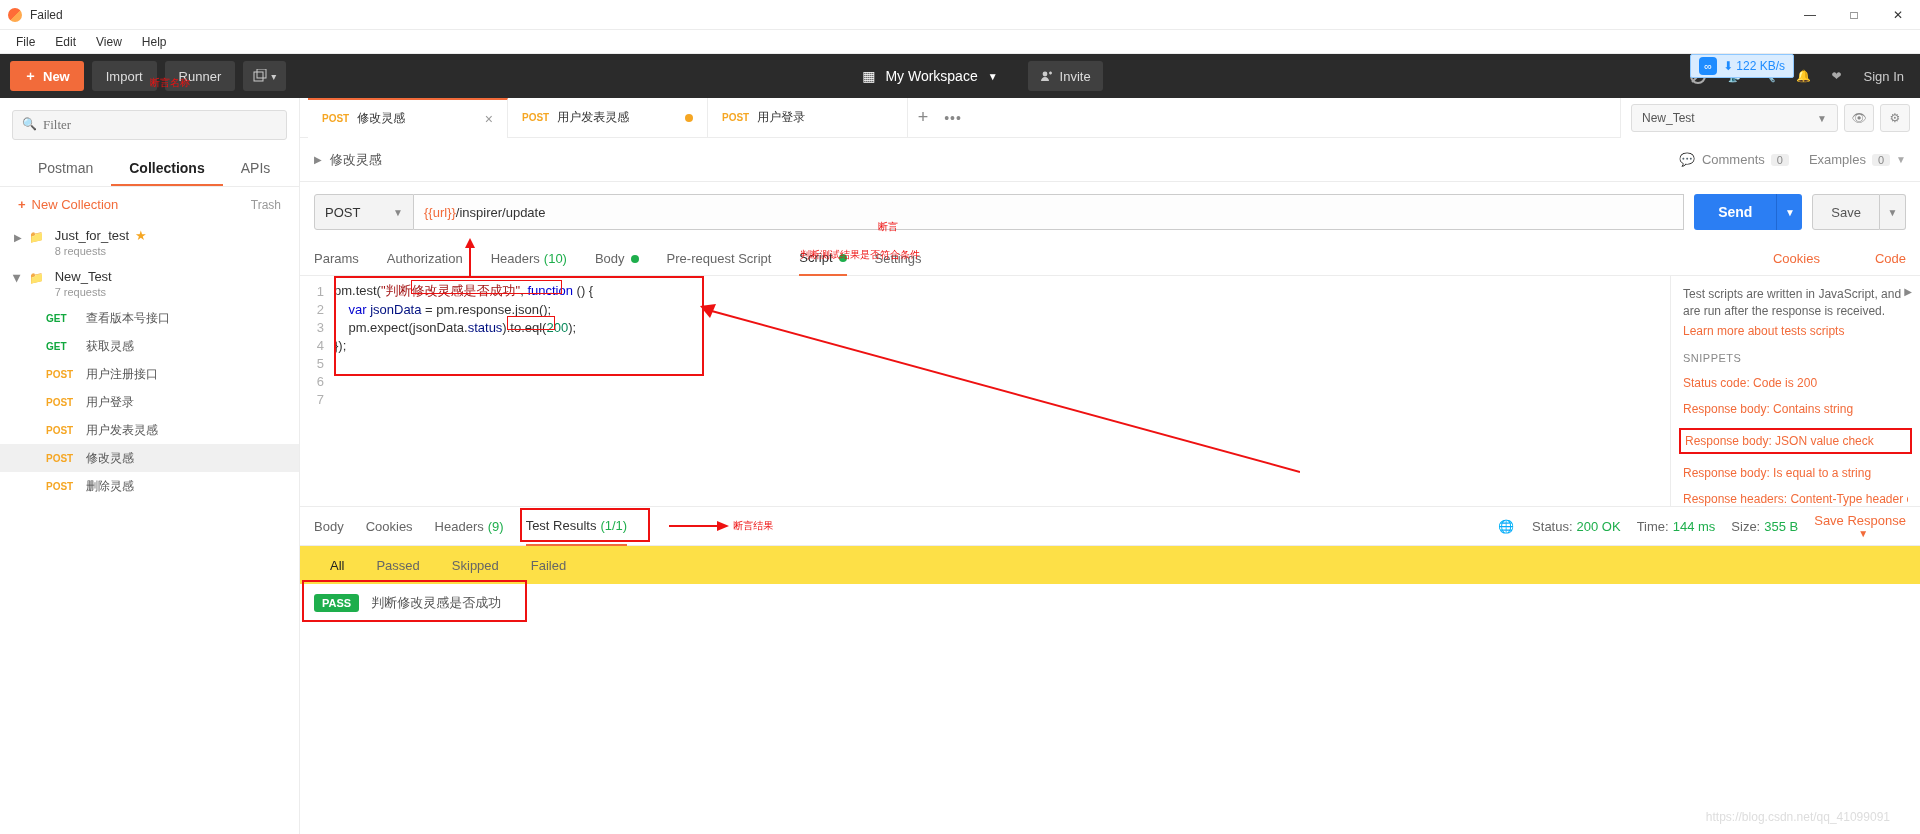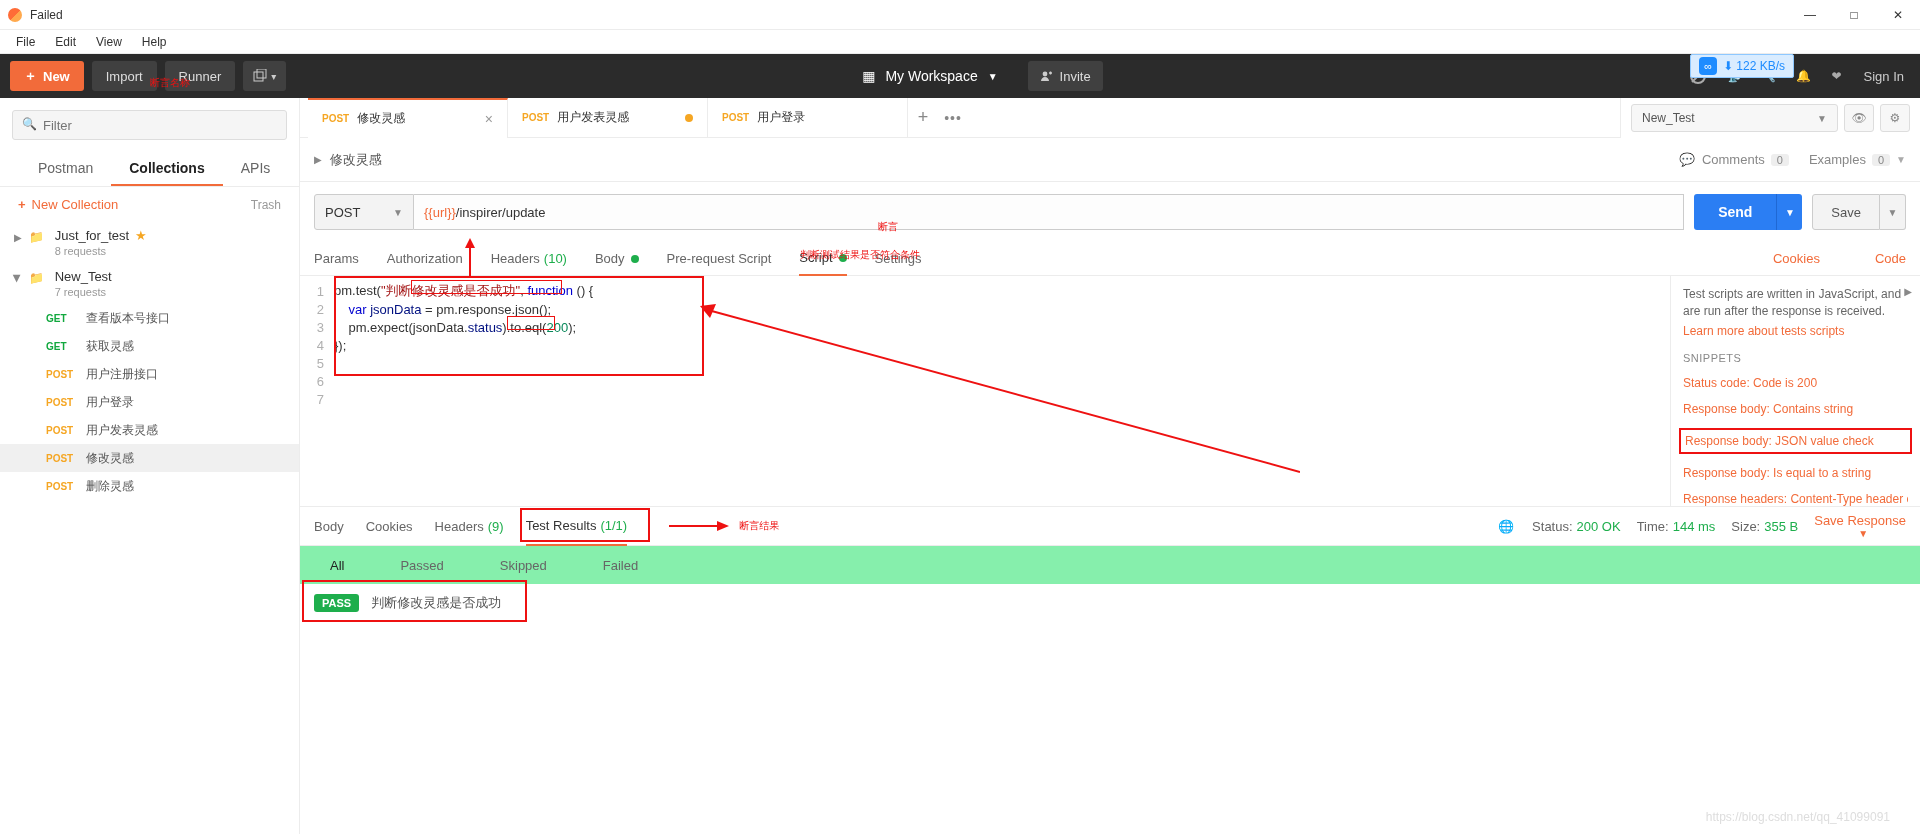--- a/index.html
+++ b/index.html
@@ -30,21 +30,21 @@
 .hdr-right{display:flex;align-items:center;}
 .hdr-right .icon{margin:0 10px;color:#aaa;}
 .signin{color:#ccc;font-size:13px;margin-left:12px;margin-right:6px;}
 .speed{position:absolute;right:126px;top:54px;background:#d9ecff;border:1px solid #8ec8ff;color:#1e8cff;font-size:12px;padding:2px 8px;border-radius:2px;display:flex;align-items:center;}
 .speed .cloud{width:18px;height:18px;background:#1e8cff;border-radius:4px;margin-right:6px;display:flex;align-items:center;justify-content:center;color:#fff;font-size:11px;}
 
 
 .main { display:flex; height: calc(834px - 30px - 24px - 44px); }
 .sidebar { width: 300px; border-right:1px solid #ececec; background:#fff; display:flex; flex-direction:column;}
 .filter { margin:12px; }
-.filter input { width:100%; height:30px; border:1px solid #ddd; border-radius:3px; padding:0 10px 0 30px; background:#f5f5f5; font-size:13px;}
+.filter input { width:100%; height:30px; border:1px solid #ddd; border-radius:3px; padding:0 10px 0 30px; background:#f5f5f5; font-size:13px;font-family:Liberation Serif, serif;}
 .filter { position:relative;}
 .filter .mag{position:absolute;left:10px;top:7px;color:#888;}
 .sbartabs { display:flex; padding:0 20px; border-bottom:1px solid #ececec;}
 .sbartabs .t{padding:8px 18px; font-size:14px;color:#666;}
 .sbartabs .t.active{color:#222;border-bottom:2px solid #f26b3a;font-weight:600;}
 .newcol{display:flex;align-items:center;justify-content:space-between;padding:10px 18px;}
 .newcol .nc{color:#f26b3a;font-size:13px;display:flex;align-items:center;}
 .newcol .nc .p{margin-right:6px;font-weight:700;}
 .newcol .trash{color:#999;font-size:12px;}
 .folder{padding:6px 14px;display:flex;align-items:flex-start;}
@@ -133,21 +133,21 @@
 .resphdr .rt{margin-right:22px;display:flex;align-items:center;}
 .resphdr .rt.active{color:#333;border-bottom:2px solid #f26b3a;height:40px;}
 .resphdr .rtcnt{color:#1eae4c;margin-left:4px;}
 .resphdr .spacer{flex:1;}
 .resphdr .globe{margin-right:18px;color:#888;}
 .resphdr .kv{margin-right:16px;}
 .resphdr .kv .v{color:#1eae4c;margin-left:4px;}
 .resphdr .save{color:#f26b3a;display:flex;align-items:center;flex-direction:column;}
 .resphdr .save .caret{margin-left:6px;font-size:10px;}
 
-.trfilter{display:flex;align-items:center;height:38px;background:#86efac;padding:0 14px;font-size:13px;color:#666;gap:24px;}
+.trfilter{display:flex;align-items:center;height:38px;background:#fde047;padding:0 14px;font-size:13px;color:#666;}
 .trfilter .f{margin:0 16px;}
 .trfilter .f.active{color:#222;}
 
 .trbody{padding:10px 14px;}
 .trrow{display:flex;align-items:flex-start;height:30px;}
 .passbadge{background:#1eae4c;color:#fff;font-size:11px;font-weight:700;padding:3px 8px;border-radius:3px;margin-right:12px;}
 .trname{font-size:13px;color:#555;}
 
 
 .watermark{position:absolute;right:30px;bottom:10px;color:#ddd;font-size:12px;}
@@ -464,21 +464,21 @@
         </div>
       <div class="rt active" style="position:relative">
         <span>Test Results</span>
         <span class="rtcnt">(1/1)</span>
         <div class="annobox" style="left:-6px;top:2px;width:130px;height:34px;"></div>
       </div>
       <svg class="arrow-svg" style="position:relative;margin-left:20px" width="60" height="16">
           <line x1="0" y1="8" x2="50" y2="8" stroke="#e11" stroke-width="2"></line>
           <polygon points="60,8 48,3 48,13" fill="#e11"></polygon>
         </svg>
-      <div class="annolabel" style="position:relative;left:10px;top:0">断言结果</div>
+      <div class="annolabel" style="position:relative;left:4px;top:0">断言结果</div>
       <div class="spacer"></div>
       <span class="globe">🌐</span>
       <div class="kv"><span>Status:</span><span class="v">200 OK</span></div>
       <div class="kv"><span>Time:</span><span class="v">144 ms</span></div>
       <div class="kv"><span>Size:</span><span class="v">355 B</span></div>
       <div class="save">
           <span>Save Response</span>
           <span class="caret">▼</span>
         </div>
     </div>

